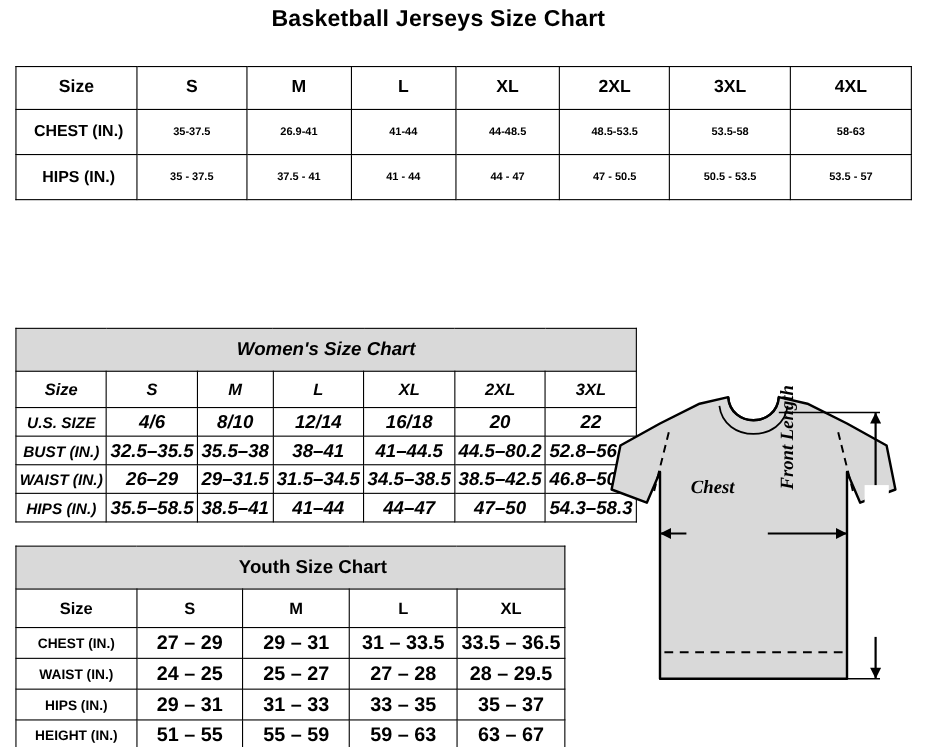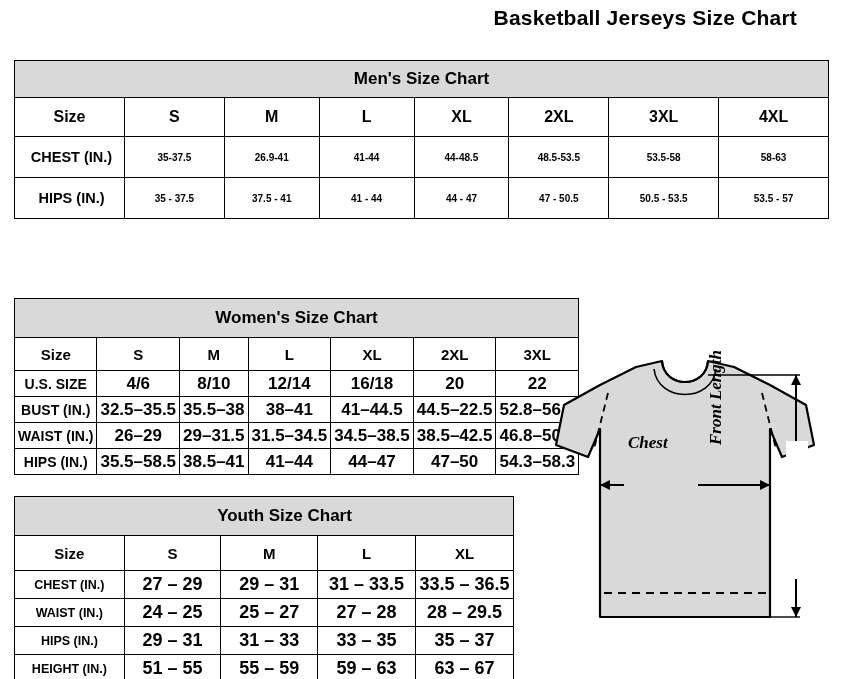--- a/index.html
+++ b/index.html
@@ -13,21 +13,21 @@
     position: relative;
     font-family: "Liberation Sans", sans-serif;
     color: #000;
     overflow: hidden;
   }
   #page-title {
     position: absolute;
     top: 6px;
     left: 0;
     width: 797px;
-    text-align: right;
+    text-align: center;
     font-size: 21px;
     font-weight: bold;
     letter-spacing: 0.2px;
   }
 
   table.chart {
     border-collapse: collapse;
     position: absolute;
     background: #fff;
   }
@@ -59,20 +59,21 @@
   #men-chart .caption td { font-size: 17px; height: 36px; }
   #men-chart .hdr td { font-size: 16px; height: 38px; }
   #men-chart td { font-size: 10px; height: 40px; padding: 0 4px; }
   #men-chart td.rowlabel { font-size: 14.5px; padding-left: 8px; text-align: center; }
 
   
   #women-chart {
     left: 14px;
     top: 298px;
     width: 538px;
+    font-style: italic;
   }
   #women-chart .caption td { font-size: 17px; height: 38px; }
   #women-chart .hdr td { font-size: 15px; height: 32px; }
   #women-chart td { font-size: 17px; height: 25px; padding: 0 3px; }
   #women-chart td.rowlabel { font-size: 14px; }
 
   
   #youth-chart {
     left: 14px;
     top: 496px;
@@ -122,23 +123,20 @@
     <col style="width:110px">
       <col style="width:100px">
       <col style="width:95px">
       <col style="width:95px">
     <col style="width:95px">
       <col style="width:100px">
       <col style="width:110px">
       <col style="width:110px">
   </colgroup>
   <tbody>
-    <tr class="caption">
-      <td colspan="8">Men's Size Chart</td>
-    </tr>
     <tr class="hdr">
       <td>Size</td>
       <td>S</td>
       <td>M</td>
       <td>L</td>
       <td>XL</td>
       <td>2XL</td>
       <td>3XL</td>
       <td>4XL</td>
     </tr>
@@ -196,21 +194,21 @@
       <td>16/18</td>
       <td>20</td>
       <td>22</td>
     </tr>
     <tr>
       <td class="rowlabel">BUST  (IN.)</td>
       <td>32.5–35.5</td>
       <td>35.5–38</td>
       <td>38–41</td>
       <td>41–44.5</td>
-      <td>44.5–22.5</td>
+      <td>44.5–80.2</td>
       <td>52.8–56.5</td>
     </tr>
     <tr>
       <td class="rowlabel">WAIST  (IN.)</td>
       <td>26–29</td>
       <td>29–31.5</td>
       <td>31.5–34.5</td>
       <td>34.5–38.5</td>
       <td>38.5–42.5</td>
       <td>46.8–50.3</td>

